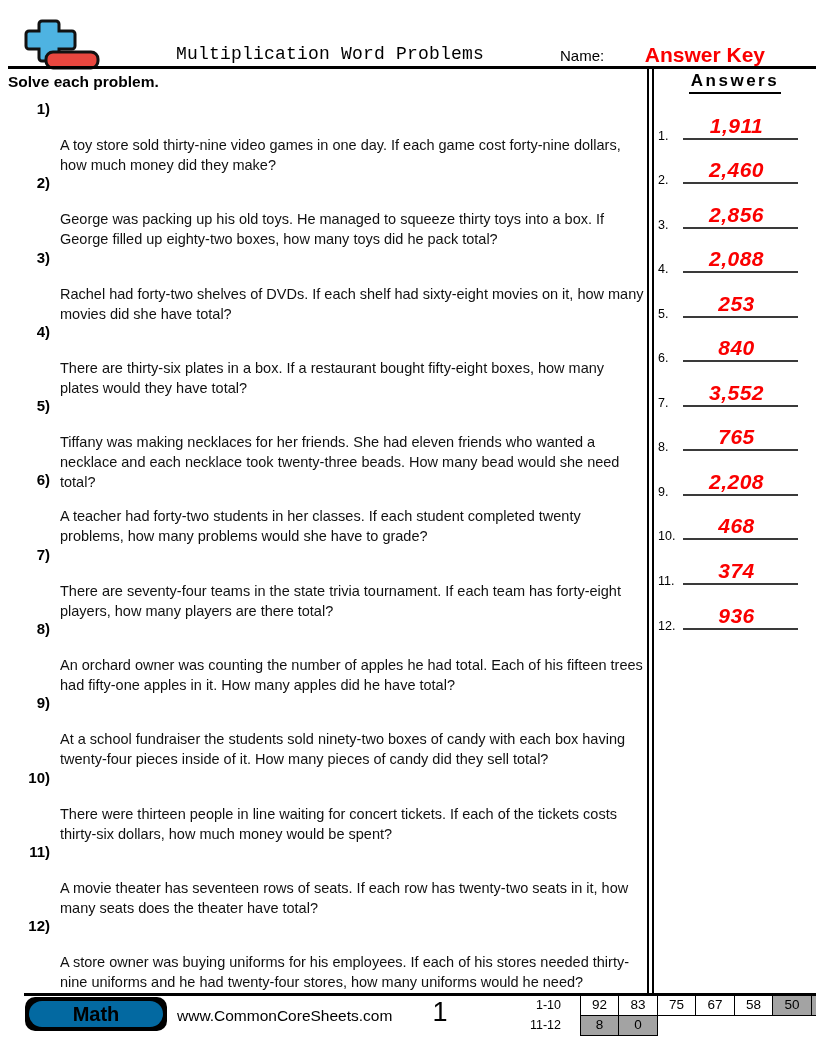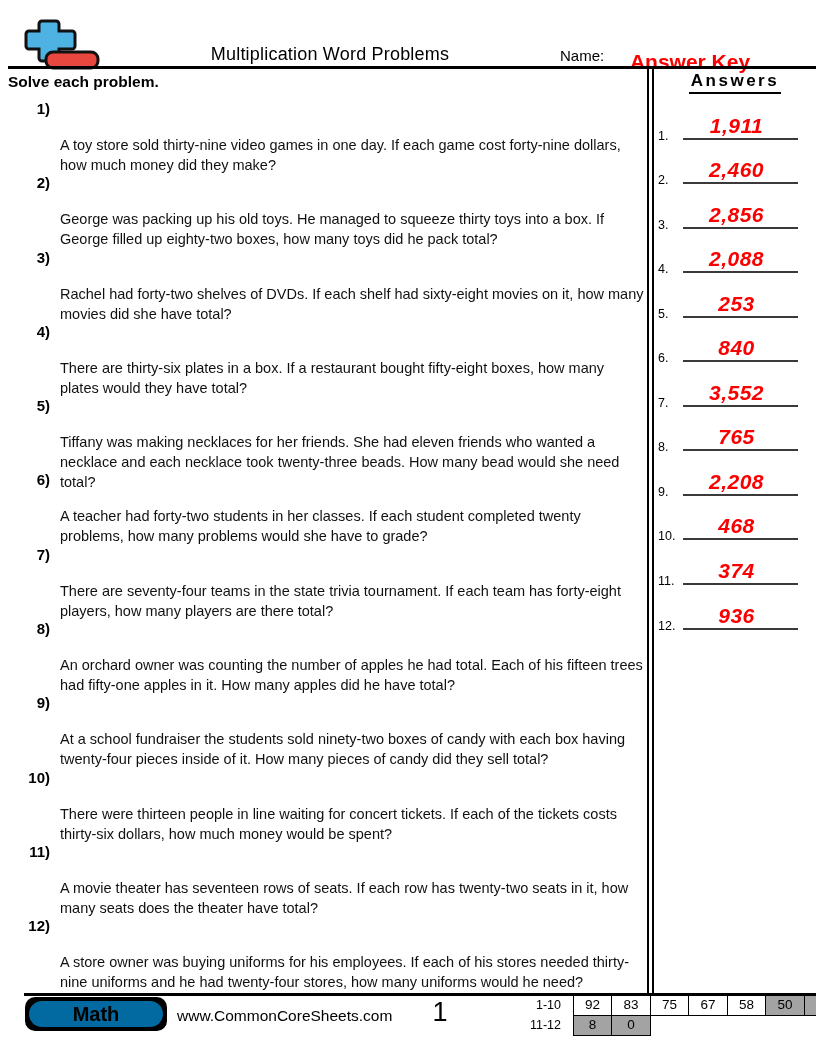--- a/index.html
+++ b/index.html
@@ -5,25 +5,25 @@
   html,body { margin:0; padding:0; }
   body {
     width:816px; height:1056px; position:relative; background:#ffffff;
     font-family:"Liberation Sans", sans-serif; color:#111;
     overflow:hidden;
   }
   
   .logo-icon { position:absolute; left:23px; top:18px; }
   .page-title {
     position:absolute; left:0; top:44px; width:660px; text-align:center;
-    font-size:18px; font-weight:500; letter-spacing:0.2px; color:#000;
+    font-size:18px; font-weight:500; letter-spacing:0.2px; color:#000;font-family:Liberation Mono, monospace;
   }
   .name-label { position:absolute; left:560px; top:47px; font-size:15px; color:#000; }
   .name-value {
-    position:absolute; left:615px; top:50px; width:150px; text-align:center;
+    position:absolute; left:615px; top:43px; width:150px; text-align:right;
     font-size:21px; font-weight:bold; color:#fa0000;
   }
   .header-rule { position:absolute; left:8px; right:0; top:66px; height:3px; background:#000; }
   .instruction { position:absolute; left:8px; top:73px; font-size:15.5px; font-weight:bold; color:#000; }
 
   
   .divider {
     position:absolute; left:647px; top:69px; height:924px; width:3px;
     border-left:2px solid #000; border-right:2px solid #000;
   }
@@ -64,21 +64,21 @@
     background:#0369a1; border-radius:14px; display:flex; align-items:center; justify-content:center;
   }
   .brand-text { font-size:20px; font-weight:bold; color:#000; }
   .website { position:absolute; left:177px; top:1007px; font-size:15.5px; color:#000; }
   .page-number { position:absolute; left:400px; top:997px; width:80px; text-align:center; font-size:27px; color:#000; }
 
   .score-table { position:absolute; left:527px; top:995px; }
   .score-row { display:flex; align-items:stretch; }
   .score-row + .score-row { margin-top:-1.5px; }
   .score-label {
-    flex:0 0 34px; width:34px; text-align:right; padding-right:13px;
+    flex:0 0 34px; width:34px; text-align:right; padding-right:20px;
     font-size:12.5px; line-height:21px; color:#000;
   }
   .score-cell {
     box-sizing:border-box; width:40px; height:21px; margin-left:-1.5px;
     border:1.5px solid #000; text-align:center; font-size:13.5px; line-height:18px;
     background:#fff; color:#000;
   }
   .score-row .score-cell:first-of-type { margin-left:0; }
   .score-cell.hl { background:#a3a3a3; }
 </style>

